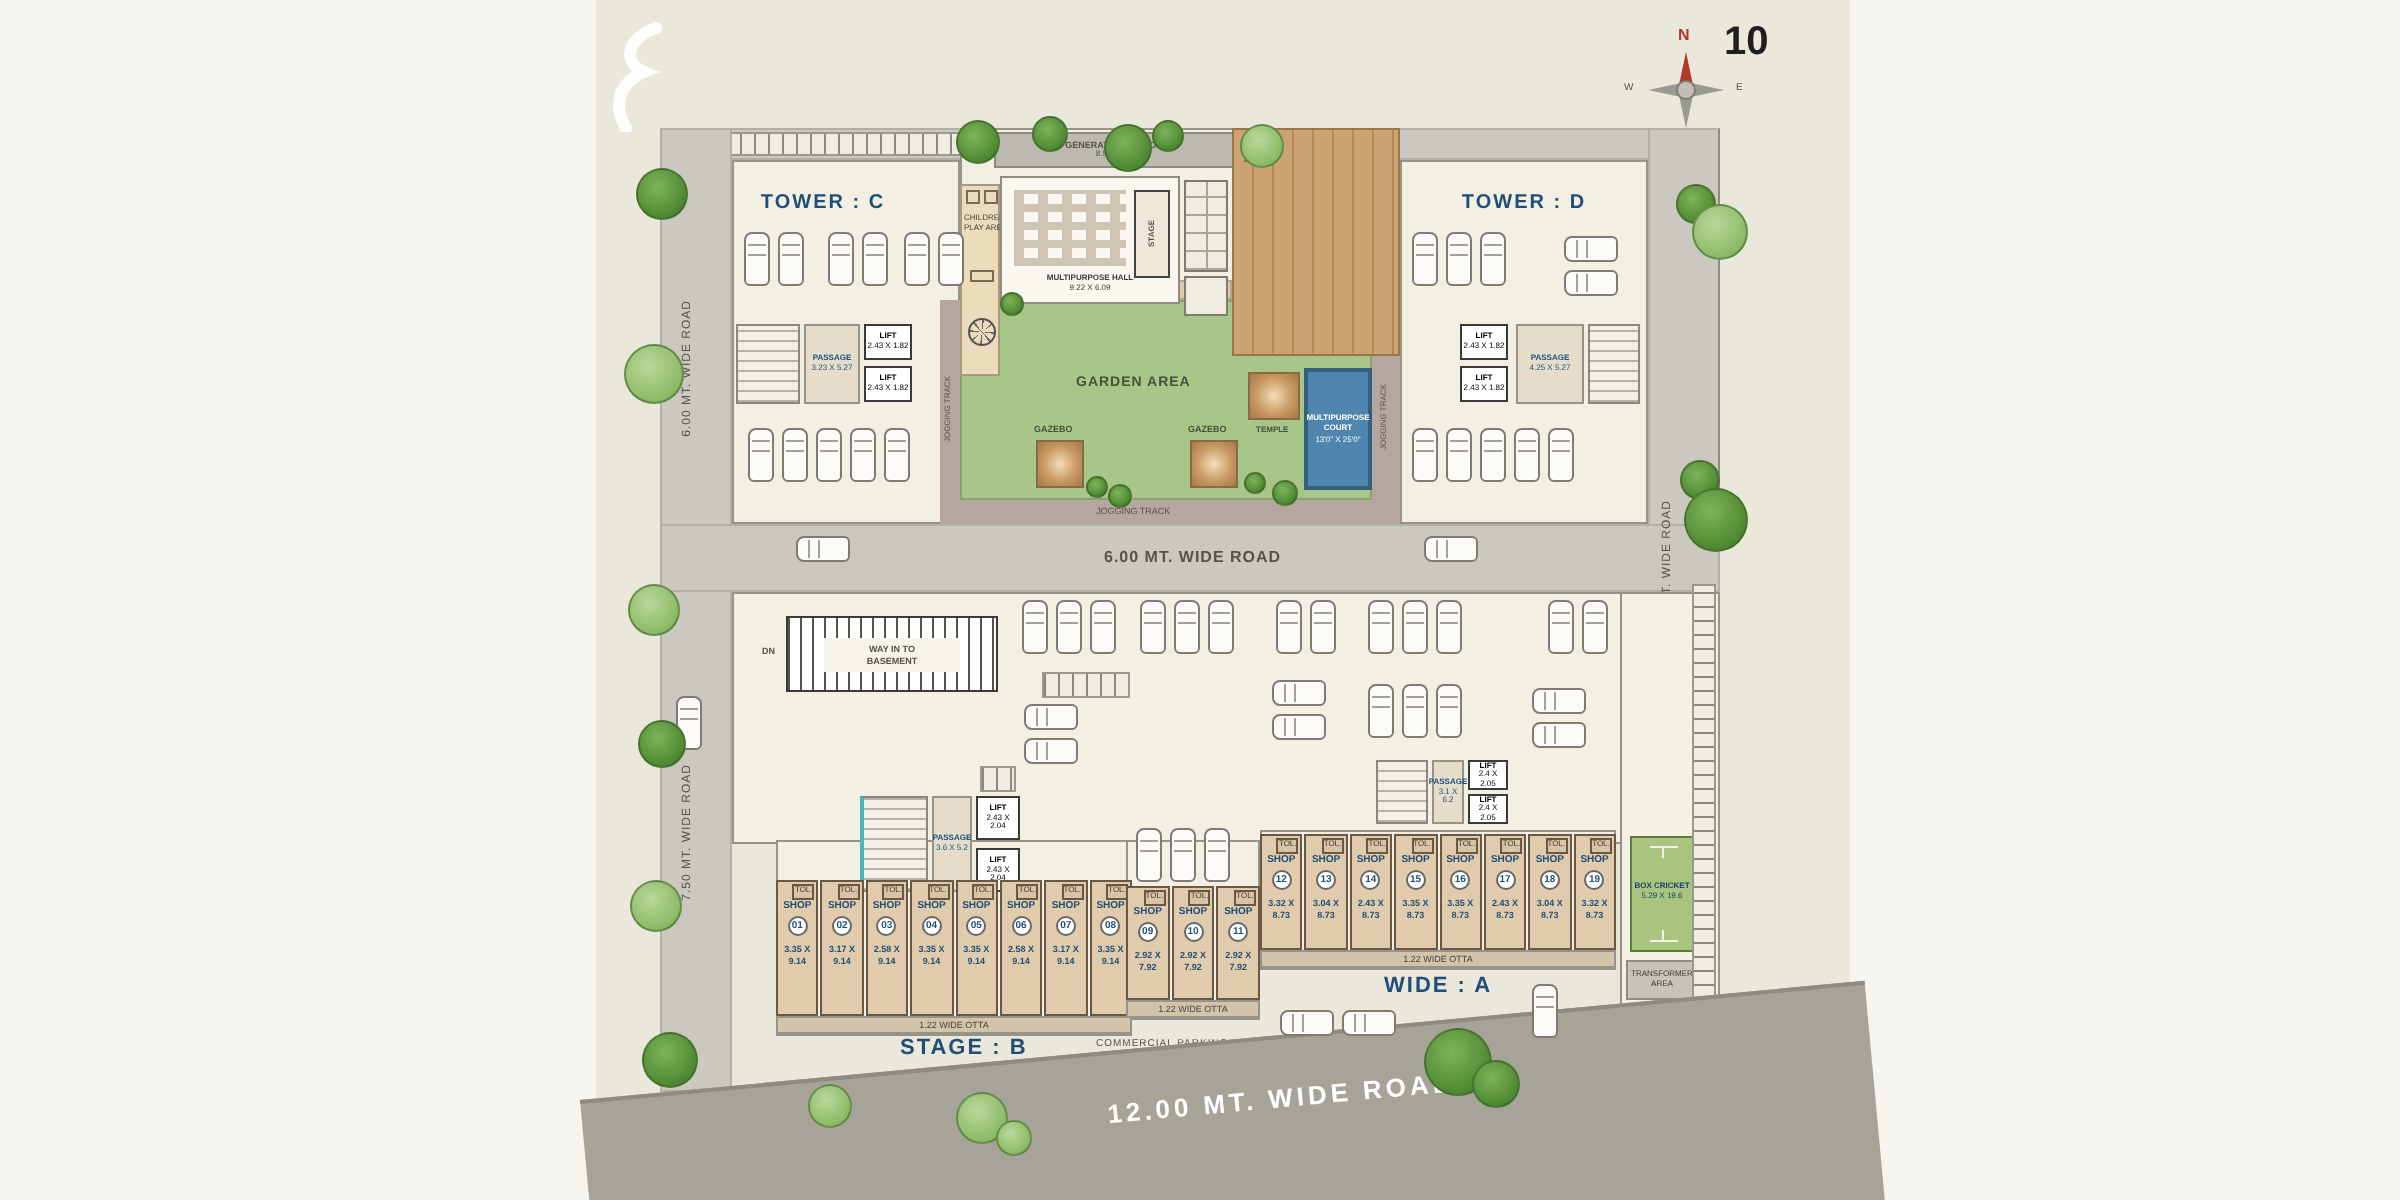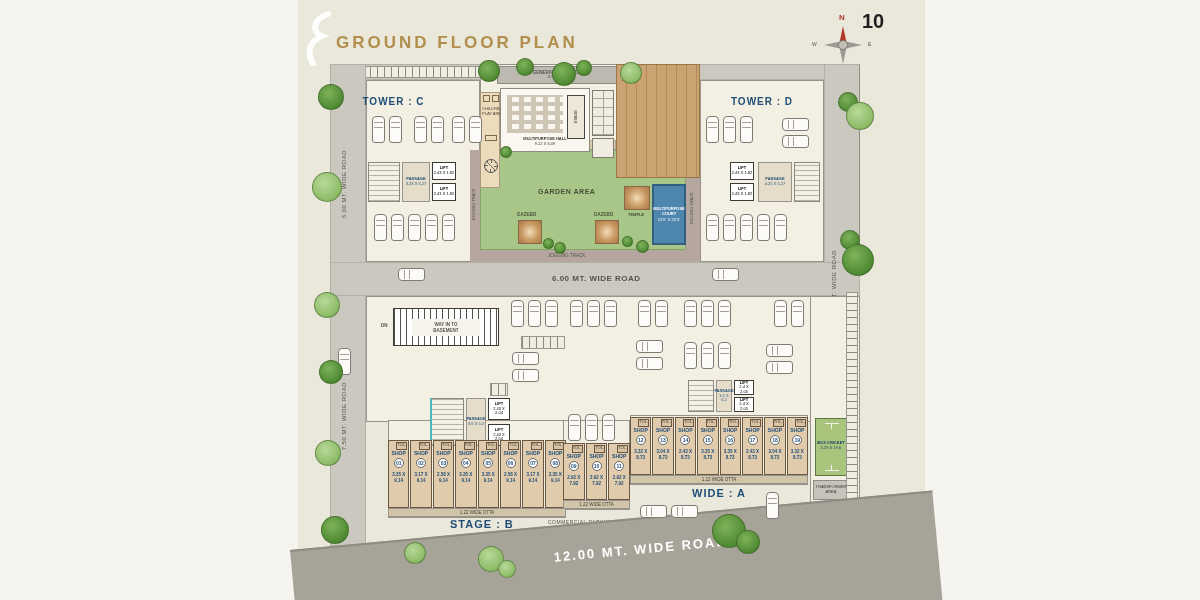--- a/index.html
+++ b/index.html
@@ -51,21 +51,20 @@
 </head>
 <body>
 
 <div id="canvas">
 
   <div class="abs" style="left:298px;top:0;width:627px;height:600px;background:#eae7db"></div>
 
   <svg class="abs" style="left:300px;top:8px" width="36" height="58" viewBox="0 0 36 58">
     <path d="M28,6 C12,12 12,24 22,28 C10,33 6,44 13,56" fill="none" stroke="#ffffff" stroke-width="6" stroke-linecap="round" opacity="0.95"></path>
   </svg>
-  <div class="abs nw" style="left:336px;top:33px;font-size:17px;font-weight:600;letter-spacing:3px;color:#b28e4c">GROUND FLOOR PLAN</div>
 
   <svg class="abs" style="left:820px;top:22px" width="46" height="46" viewBox="-23 -23 46 46">
     <path d="M0,-19 L3.4,-3 L0,0 L-3.4,-3 Z" fill="#b03a2a"></path>
     <path d="M0,19 L3.4,3 L0,0 L-3.4,3 Z" fill="#9a9a94"></path>
     <path d="M-19,0 L-3,-3.4 L0,0 L-3,3.4 Z" fill="#9a9a94"></path>
     <path d="M19,0 L3,-3.4 L0,0 L3,3.4 Z" fill="#9a9a94"></path>
     <circle r="4.5" fill="#c2bfb6" stroke="#7d7b73"></circle>
   </svg>
   <div class="abs f8 b nw" style="left:839px;top:13px;color:#b03a2a">N</div>
   <div class="abs f5 nw gray" style="left:812px;top:42px">W</div>
@@ -78,21 +77,21 @@
   <div class="abs road" style="left:330px;top:64px;width:36px;height:482px"></div>
   <div class="abs road" style="left:824px;top:64px;width:36px;height:436px;border-right:1px solid #8e8b82"></div>
   <div class="abs road" style="left:330px;top:262px;width:530px;height:34px"></div>
 
   <div class="abs vtext f6 gray" style="left:341px;top:150px;letter-spacing:.5px">6.00 MT. WIDE ROAD</div>
   <div class="abs vtext f6 gray" style="left:341px;top:382px;letter-spacing:.5px">7.50 MT. WIDE ROAD</div>
   <div class="abs vtext f6 gray" style="left:831px;top:250px;letter-spacing:.5px">6.00 MT. WIDE ROAD</div>
   <div class="abs f8 b gray nw" style="left:552px;top:274px;letter-spacing:.5px">6.00 MT. WIDE ROAD</div>
 
   <div class="abs bldg" style="left:366px;top:80px;width:114px;height:182px"></div>
-  <div class="abs f10 b navy nw ctr" style="left:348px;top:16px;width:91px;letter-spacing:1px;top:96px">TOWER : C</div>
+  <div class="abs f10 b navy nw ctr" style="left:366px;top:16px;width:91px;letter-spacing:1px;top:96px">TOWER : C</div>
   <div class="abs stairs" style="left:368px;top:162px;width:32px;height:40px"></div>
   <div class="abs passage" style="left:402px;top:162px;width:28px;height:40px">
     <span class="f4 b navy">PASSAGE</span>
     <span class="f4 navy">3.23 X 5.27</span>
   </div>
   <div class="abs liftbox" style="left:432px;top:162px;width:24px;height:18px">
     <span class="f4 b">LIFT</span>
     <span class="f4">2.43 X 1.82</span>
   </div>
   <div class="abs liftbox" style="left:432px;top:183px;width:24px;height:18px">

